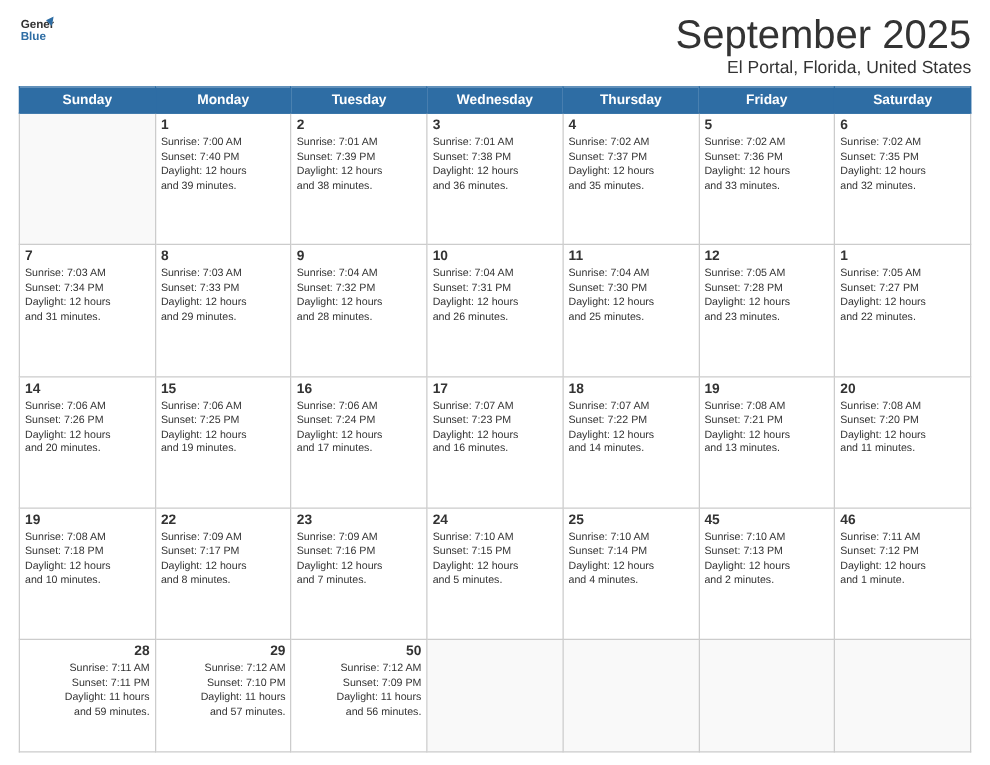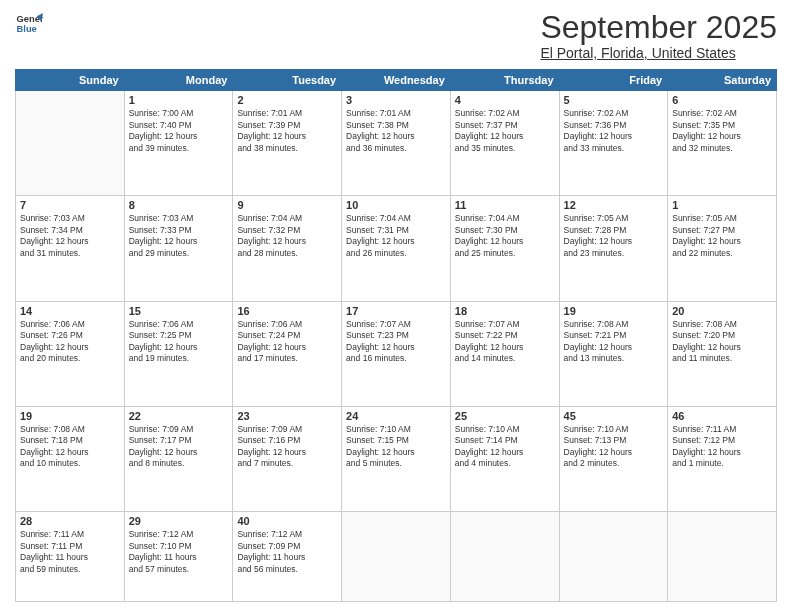--- a/index.html
+++ b/index.html
@@ -26,47 +26,46 @@
     .logo {
       display: flex;
       align-items: center;
       gap: 4px;
     }
     .logo-icon {
       width: 28px;
       height: 28px;
     }
     .title-block {
-      text-align: left;
+      text-align: right;
     }
     .month-title {
       font-size: 32px;
       font-weight: normal;
       color: #333;
       line-height: 1.1;
     }
     .location-title {
       font-size: 14px;
       color: #333;
-      text-decoration: underline;
     }
     .calendar {
       border: 1px solid #ccc;
       border-collapse: collapse;
       width: 100%;
       flex: 1;
       table-layout: fixed;
     }
     .calendar th {
       background-color: #2e6da4;
       color: #fff;
       font-size: 11px;
       font-weight: bold;
       padding: 4px 5px;
-      text-align: right;
+      text-align: center;
       border: 1px solid #2e6da4;
     }
     .calendar td {
       border: 1px solid #ccc;
       vertical-align: top;
       padding: 3px 4px;
       font-size: 9px;
       color: #333;
       height: 82px;
     }
@@ -80,20 +79,21 @@
     .cell-text {
       font-size: 8.5px;
       line-height: 1.35;
       color: #333;
     }
     .empty-cell {
       background: #f9f9f9;
     }
     tr:last-child td {
       height: 70px;
+      text-align: right;
     }
   </style>
 </head>
 <body>
 
 <div class="page">
   <div class="header">
     <div class="logo">
       <svg class="logo-icon" viewBox="0 0 36 36">
         <rect x="0" y="0" width="36" height="36" fill="none"></rect>
@@ -328,21 +328,21 @@
 and 59 minutes.</div>
           </td>
           <td>
             <span class="day-number">29</span>
             <div class="cell-text" style="white-space: pre-line;">Sunrise: 7:12 AM
 Sunset: 7:10 PM
 Daylight: 11 hours
 and 57 minutes.</div>
           </td>
           <td>
-            <span class="day-number">40</span>
+            <span class="day-number">50</span>
             <div class="cell-text" style="white-space: pre-line;">Sunrise: 7:12 AM
 Sunset: 7:09 PM
 Daylight: 11 hours
 and 56 minutes.</div>
           </td>
           <td class="empty-cell"></td>
           <td class="empty-cell"></td>
           <td class="empty-cell"></td>
           <td class="empty-cell"></td>
         </tr>

